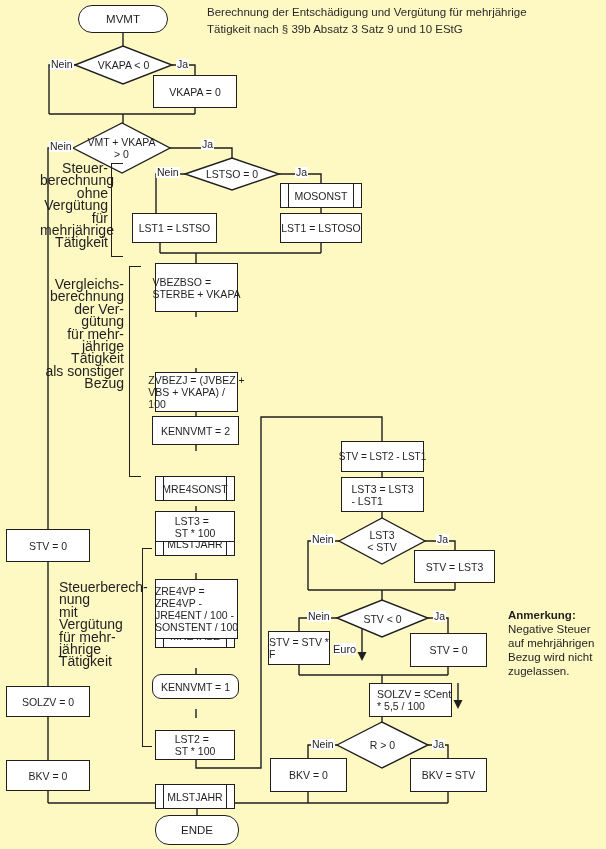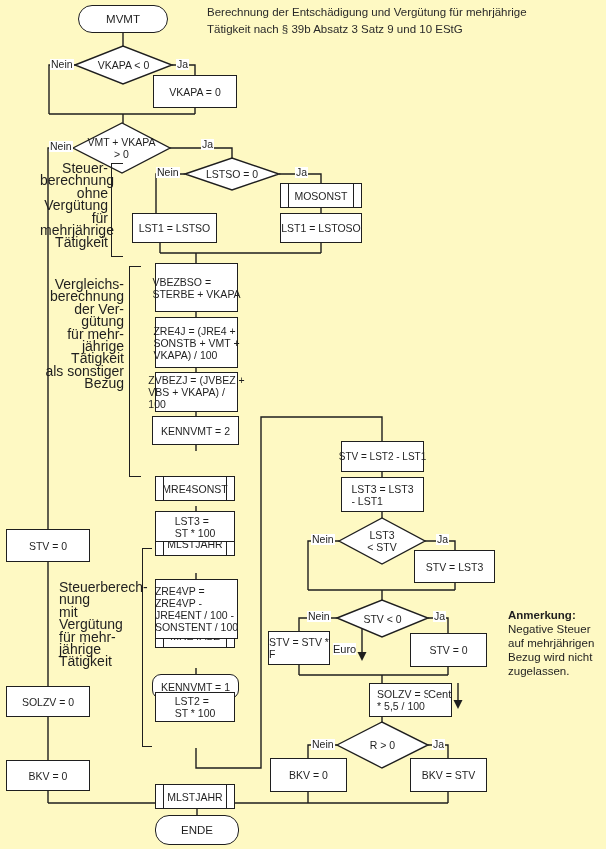--- a/index.html
+++ b/index.html
@@ -90,39 +90,36 @@
 &lt; STV</div>
   <div class="dlabel" style="left:337px;top:600px;width:91px;height:37px;">STV &lt; 0</div>
   <div class="dlabel" style="left:337px;top:722px;width:91px;height:46px;">R &gt; 0</div>
 
   <div class="node" style="left:153px;top:75px;width:84px;height:33px;">VKAPA = 0</div>
   <div class="node" style="left:132px;top:213px;width:85px;height:30px;">LST1 = LSTSO</div>
   <div class="node predef" style="left:280px;top:183px;width:82px;height:25px;">MOSONST</div>
   <div class="node" style="left:280px;top:213px;width:82px;height:30px;">LST1 = LSTOSO</div>
   <div class="node" style="left:155px;top:263px;width:83px;height:49px;">VBEZBSO =
 STERBE + VKAPA</div>
-  <div class="node" style="left:155px;top:317px;width:83px;height:51px;">ZRE4J = (JRE4 +
-SONSTB + VMT +
-VKAPA) / 100</div>
   <div class="node" style="left:155px;top:372px;width:83px;height:40px;">ZVBEZJ = (JVBEZ +
 VBS + VKAPA) /
 100</div>
   <div class="node" style="left:152px;top:416px;width:87px;height:29px;">KENNVMT = 2</div>
   <div class="node predef" style="left:155px;top:451px;width:80px;height:25px;">MRE4SONST</div>
   <div class="node predef" style="left:155px;top:481px;width:80px;height:25px;">MLSTJAHR</div>
   <div class="node" style="left:155px;top:511px;width:80px;height:31px;">LST3 =
 ST * 100</div>
   <div class="node predef" style="left:155px;top:548px;width:80px;height:25px;">MRE4ABZ</div>
   <div class="node" style="left:155px;top:579px;width:83px;height:60px;">ZRE4VP =
 ZRE4VP -
 JRE4ENT / 100 -
 SONSTENT / 100</div>
   <div class="node" style="left:152px;top:674px;width:87px;height:25px;border-radius:9px;">KENNVMT = 1</div>
   <div class="node predef" style="left:155px;top:684px;width:80px;height:25px;">MLSTJAHR</div>
-  <div class="node" style="left:155px;top:692px;width:80px;height:30px;">LST2 =
+  <div class="node" style="left:155px;top:730px;width:80px;height:30px;">LST2 =
 ST * 100</div>
 
   <div class="node" style="left:6px;top:529px;width:84px;height:33px;">STV = 0</div>
   <div class="node" style="left:6px;top:686px;width:84px;height:31px;">SOLZV = 0</div>
   <div class="node" style="left:6px;top:760px;width:84px;height:31px;">BKV = 0</div>
 
   <div class="node" style="left:341px;top:441px;width:83px;height:31px;font-size:10px;">STV = LST2 - LST1</div>
   <div class="node" style="left:341px;top:477px;width:83px;height:35px;">LST3 = LST3
 - LST1</div>
   <div class="node" style="left:414px;top:550px;width:81px;height:33px;">STV = LST3</div>

